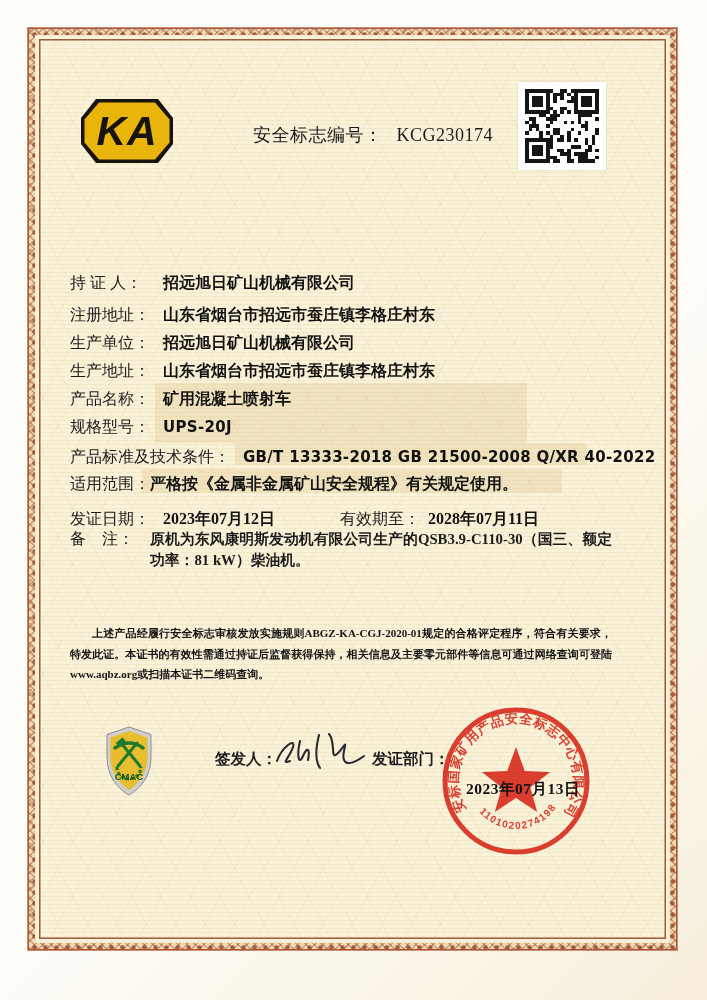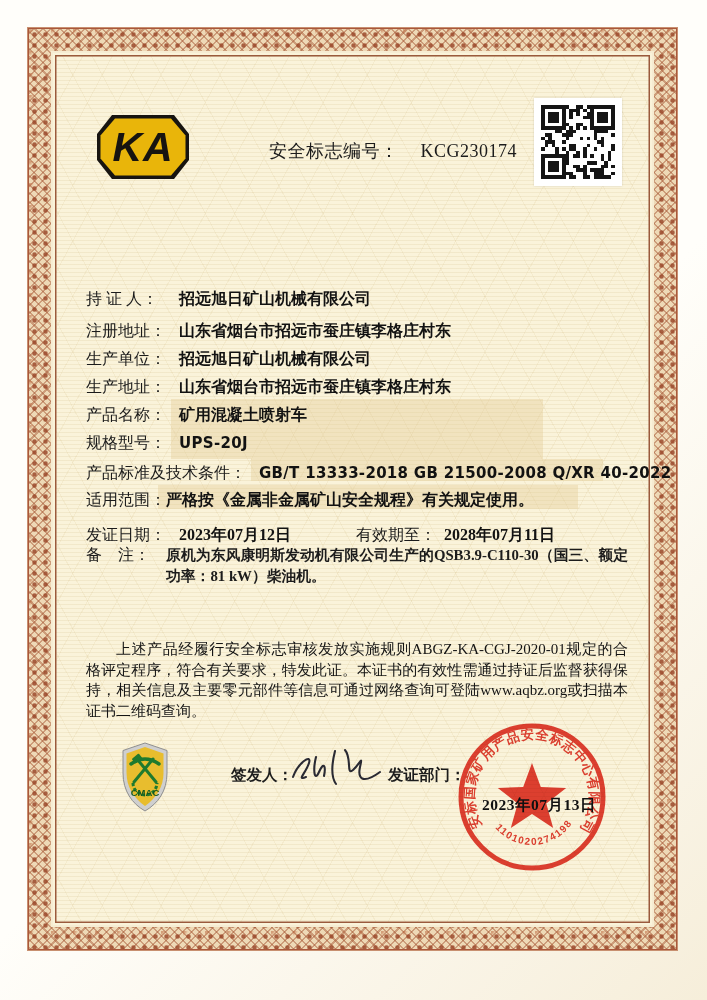--- a/index.html
+++ b/index.html
@@ -4,21 +4,21 @@
 <style>
   html,body{margin:0;padding:0;}
   body{
     width:707px;height:1000px;position:relative;overflow:hidden;
     background:linear-gradient(135deg,#fffefa 55%,#f6eeda 100%);
     font-family:"Liberation Serif", serif;color:#1c1c1c;
   }
   
   .frame{
     position:absolute;left:28px;top:28px;right:30px;bottom:50px;
-    padding:24px;box-sizing:border-box;
+    padding:8px;box-sizing:border-box;
     background:
       radial-gradient(circle at 50% 50%, rgba(156,74,44,.85) 1.5px, rgba(156,74,44,0) 3px) 0 0/11px 11px,
       radial-gradient(circle at 0 0, rgba(190,110,70,.55) 2px, rgba(190,110,70,0) 5px) 0 0/22px 22px,
       repeating-linear-gradient(45deg, rgba(164,84,50,.45) 0 1.5px, rgba(164,84,50,0) 1.5px 6px),
       repeating-linear-gradient(-45deg, rgba(164,84,50,.45) 0 1.5px, rgba(164,84,50,0) 1.5px 6px),
       #eed9b6;
     border:1px solid #a9573b;
     box-shadow:0 0 0 1px #c89070;
   }
   .paper{
@@ -27,35 +27,35 @@
       repeating-linear-gradient(0deg, rgba(205,182,126,.18) 0 1px, rgba(0,0,0,0) 1px 4px),
       repeating-linear-gradient(62deg, rgba(214,192,138,.16) 0 1px, rgba(0,0,0,0) 1px 26px),
       repeating-linear-gradient(-62deg, rgba(214,192,138,.16) 0 1px, rgba(0,0,0,0) 1px 26px),
       #faf3da;
     box-shadow: inset 0 0 0 2px #faf3da, inset 0 0 0 3.5px #9a5a3c, 0 0 0 2px #f6ecd2;
   }
   .abs{position:absolute;}
   
   .ka-logo{left:43px;top:61px;width:94px;height:66px;}
   .cert-no{left:216px;top:86px;font-size:18px;letter-spacing:.5px;white-space:pre;}
-  .cert-no .num{font-family:"Liberation Serif",serif;margin-left:22px;}
+  .cert-no .num{font-family:"Liberation Serif",serif;margin-left:14px;}
   .qr-box{left:481px;top:45px;width:88px;height:88px;background:#fff;box-shadow:0 0 2px rgba(0,0,0,.15);}
   .qr-box svg{position:absolute;left:7px;top:7px;width:74px;height:74px;fill:#151515;shape-rendering:crispEdges;}
   .title{left:0;top:160px;width:100%;text-align:center;font-size:37px;font-weight:bold;
          letter-spacing:2px;font-family:"Liberation Serif",serif;color:#0d0d0d;}
   
   .row{position:absolute;left:33px;height:20px;font-size:16px;white-space:pre;}
   .row .lbl{position:absolute;left:0;top:0;color:#1b1b1b;}
   .row .val{position:absolute;left:93px;top:0;white-space:nowrap;font-weight:600;color:#121212;}
   .row .val.kai{font-weight:600;}
   .row .val.latin{font-family:"DejaVu Sans",sans-serif;font-weight:bold;font-size:15px;top:1px;letter-spacing:.3px;}
   .tint{background:rgba(226,203,148,.38);}
   .remark-val{position:absolute;left:80px;top:0;width:462px;font-weight:600;line-height:21px;
               font-size:14.8px;white-space:normal;text-align:justify;}
-  .statement{left:33px;top:586px;width:542px;font-size:15px;font-weight:normal;line-height:20.5px;
+  .statement{left:33px;top:586px;width:542px;font-size:11px;font-weight:bold;line-height:20.5px;
              text-align:justify;text-indent:2em;color:#141414;}
   
   .cmac{left:67px;top:689px;width:50px;height:70px;}
   .sig-label{font-size:15.5px;font-weight:600;white-space:pre;}
   .signer{left:178px;top:712px;font-family:Liberation Mono, monospace;}
   .dept{left:335px;top:712px;z-index:4;}
   .signature{left:232px;top:688px;width:104px;height:52px;z-index:3;}
   .stamp{left:403px;top:668px;width:152px;height:152px;z-index:3;opacity:.92;mix-blend-mode:multiply;}
   .stamp-date{left:429px;top:742px;font-size:15.5px;font-weight:600;color:#101010;z-index:5;letter-spacing:.5px;text-align:center;}
 </style>

